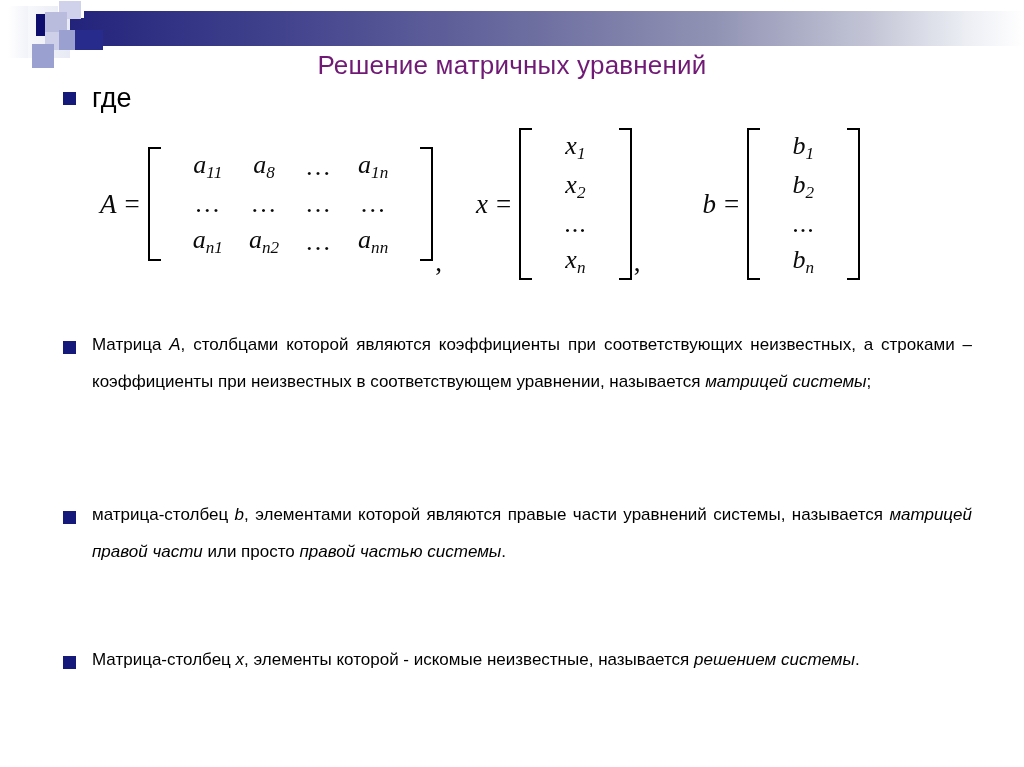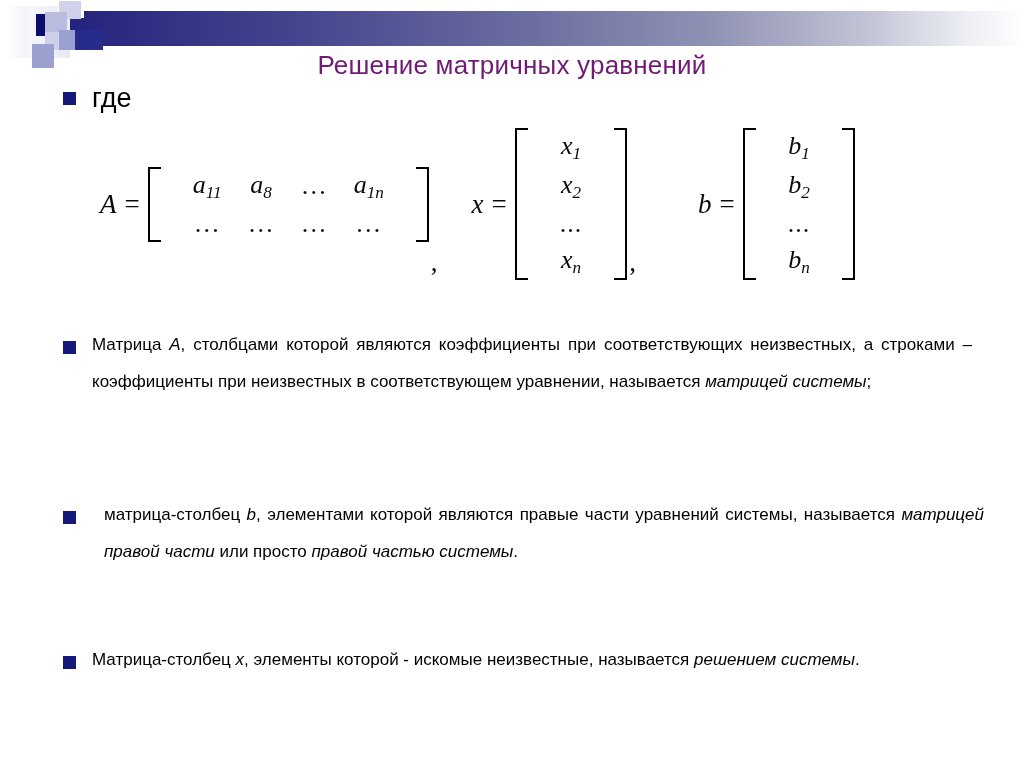--- a/index.html
+++ b/index.html
@@ -170,20 +170,26 @@
           <td>a<sub>8</sub></td>
           <td class="dots">…</td>
           <td>a<sub>1<i>n</i></sub></td>
         </tr>
         <tr>
           <td class="dots">…</td>
           <td class="dots">…</td>
           <td class="dots">…</td>
           <td class="dots">…</td>
         </tr>
+        <tr>
+          <td>a<sub><i>n</i>1</sub></td>
+          <td>a<sub><i>n</i>2</sub></td>
+          <td class="dots">…</td>
+          <td>a<sub><i>nn</i></sub></td>
+        </tr>
       </tbody>
         </table>
       <span class="brk brk-r"></span>
     </span>
     <span class="comma">,</span>
 
     <span class="mlabel" style="padding-left:34px;">x</span>
     <span class="meq" style="padding:0 8px;">=</span>
     <span class="matrix-wrap">
       <span class="brk brk-l"></span>
@@ -232,20 +238,20 @@
 
   </div>
 </div>
 
 <div class="bullet-sq" style="left:63px; top:341px;"></div>
 <div class="para" style="top:326px;">
   <span><span>Матрица </span><i>A</i><span>, столбцами которой являются коэффициенты при соответствующих неизвестных, а строками – коэффициенты при неизвестных в соответствующем уравнении, называется </span><i>матрицей системы</i><span>;</span></span>
 </div>
 
 <div class="bullet-sq" style="left:63px; top:511px;"></div>
-<div class="para" style="top:496px;margin-left:12px;">
+<div class="para" style="top:496px;">
   <span><span>матрица-столбец </span><i>b</i><span>, элементами которой являются правые части уравнений системы, называется </span><i>матрицей правой части</i><span>  или просто </span><i>правой частью системы</i><span>.</span></span>
 </div>
 
 <div class="bullet-sq" style="left:63px; top:656px;"></div>
 <div class="para" style="top:641px;">
   <span><span>Матрица-столбец </span><i>x</i><span>, элементы которой - искомые неизвестные, называется </span><i>решением системы</i><span>.</span></span>
 </div>
 
 </body></html>

